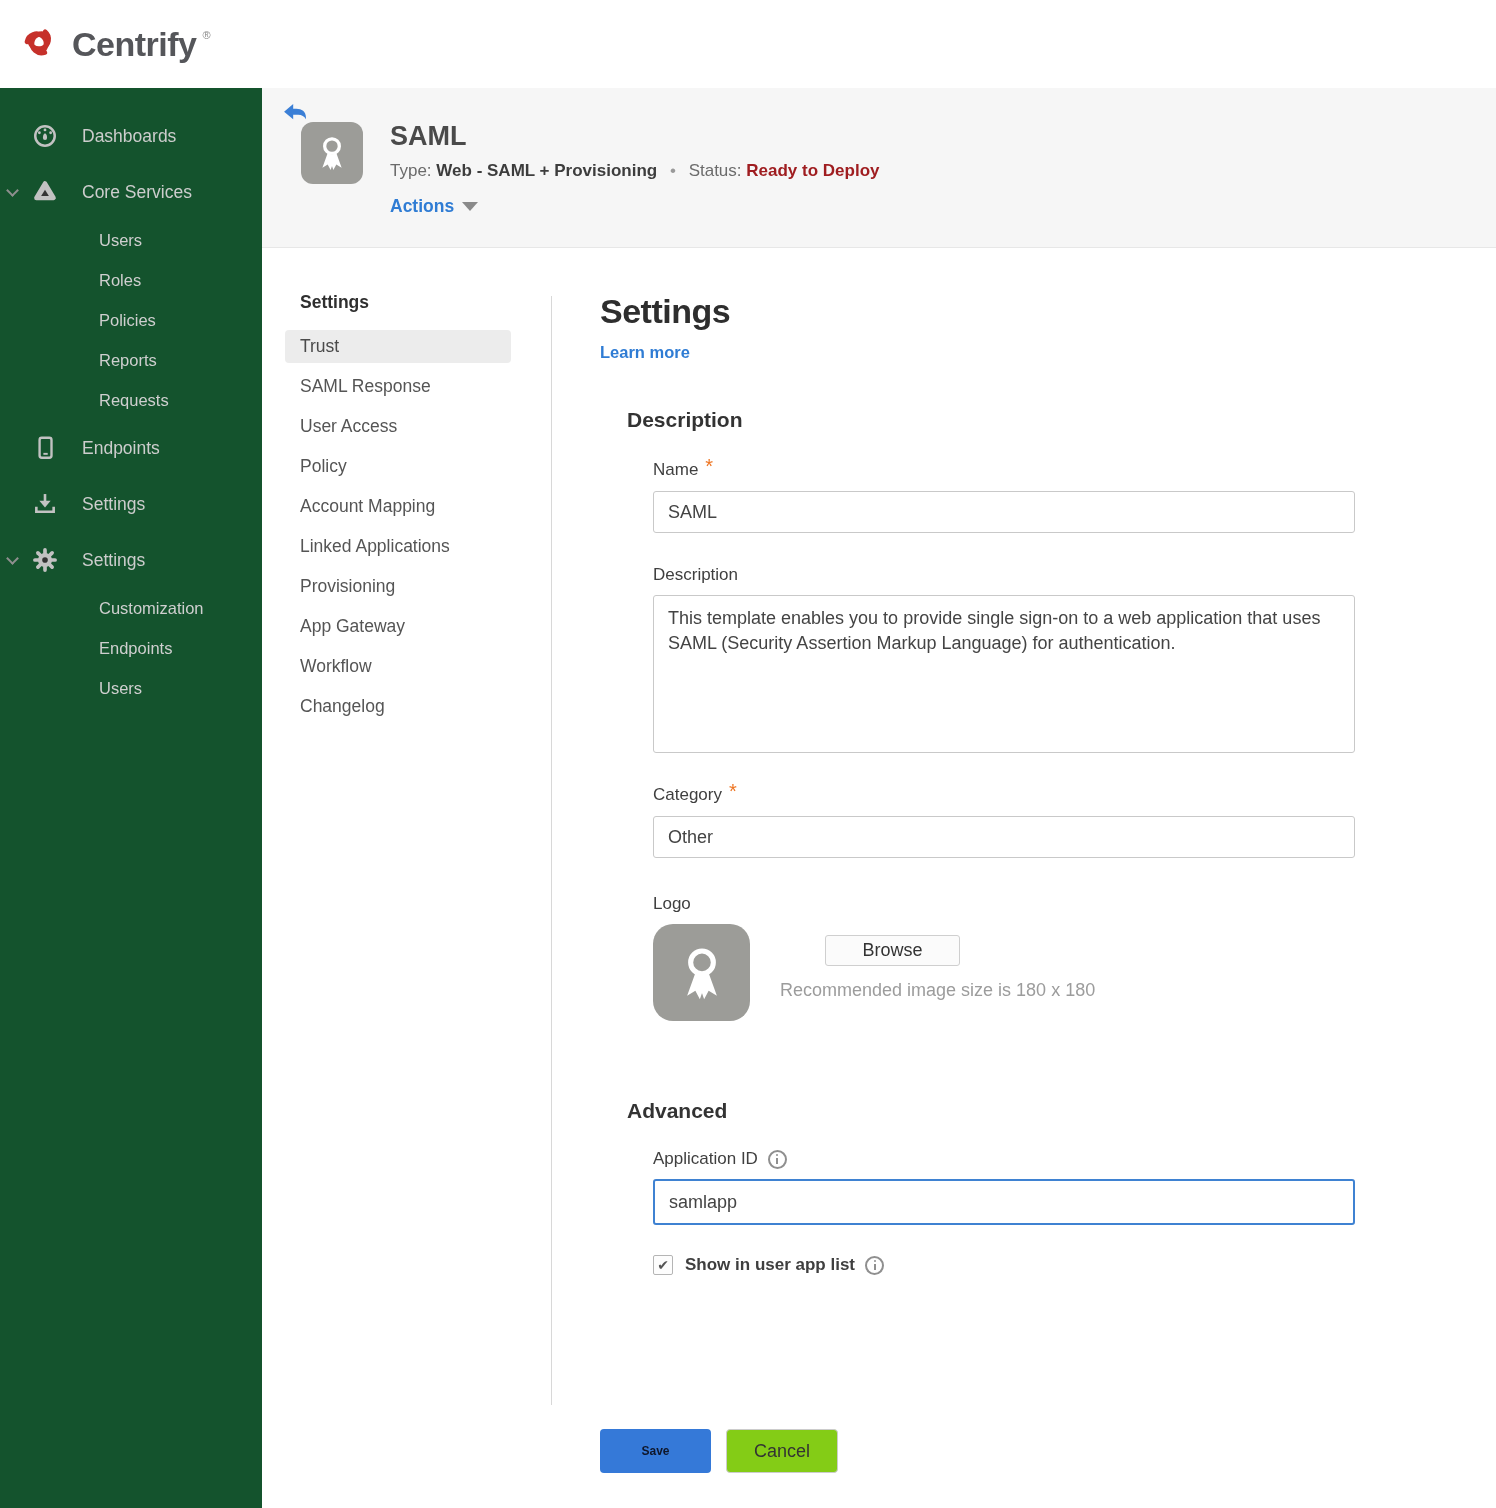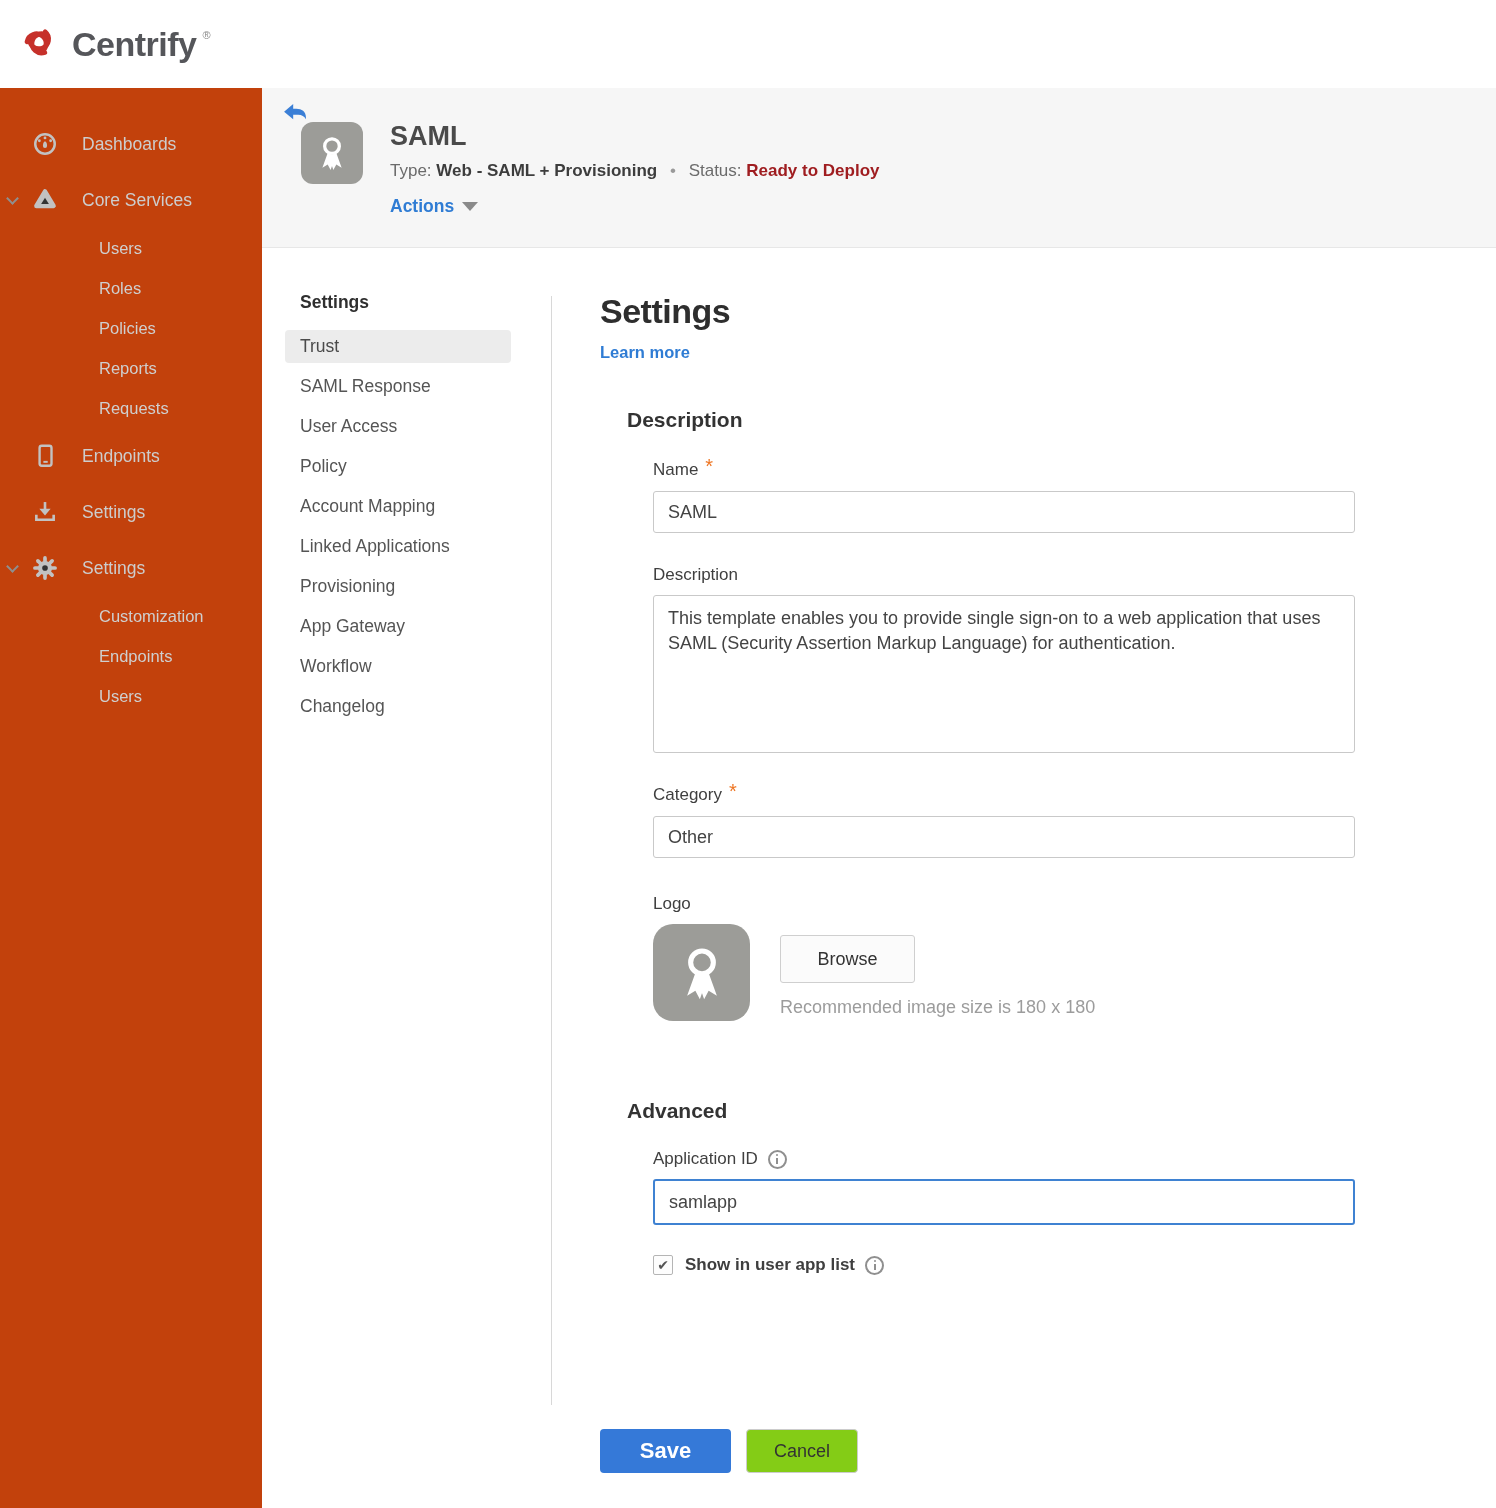--- a/index.html
+++ b/index.html
@@ -11,21 +11,21 @@
     color:#333;
   }
 
   
   .topbar { height:88px; background:#fff; display:flex; align-items:center; padding-left:16px; }
   .brand { display:flex; align-items:center; gap:10px; }
   .brand-name { font-size:34px; font-weight:600; color:#55565a; letter-spacing:-0.5px; }
   .brand-mark { font-size:11px; color:#8a8a8a; align-self:flex-start; margin-top:10px; margin-left:-4px; }
 
   
-  .sidebar { position:absolute; left:0; top:88px; width:279px; height:1420px; background:#c2410c; padding-top:28px; }
+  .sidebar { position:absolute; left:0; top:88px; width:279px; height:1420px; background:#14532d; padding-top:20px; }
   .side-item { position:relative; height:56px; display:flex; align-items:center; padding-left:32px; cursor:pointer; color:#cdcdcd; font-size:17.5px; }
   .side-item .icon-box { width:26px; height:26px; margin-right:24px; display:flex; align-items:center; justify-content:center; flex:0 0 26px; }
   .side-item.selected { background:#1a1a1a; height:52px; margin:10px 0 0 0; color:#ffffff; font-weight:bold; }
   .side-sub { height:40px; display:flex; align-items:center; padding-left:99px; color:#cfcfcf; font-size:16.5px; cursor:pointer; }
   .grp-chevron { position:absolute; left:8px; top:50%; margin-top:-6px; width:9px; height:9px; border-right:2px solid #8f8f8f; border-bottom:2px solid #8f8f8f; transform:rotate(45deg); }
 
   
   .main { position:absolute; left:262px; top:88px; width:1234px; height:1420px; background:#fff; }
 
   .app-header { height:160px; background:#f6f6f6; border-bottom:1px solid #e7e7e7; position:relative; }
@@ -60,33 +60,33 @@
   .field-label.mt30 { margin-top:30px; }
   .field-label.mt36 { margin-top:36px; }
   .req { color:#ee7624; font-size:20px; margin-left:7px; position:relative; top:-3px; }
   .txt-input { display:block; margin-left:53px; width:702px; height:42px; border:1px solid #c9c9c9; border-radius:3px; padding:0 14px; font-size:18px; color:#444; font-family:"Liberation Sans", sans-serif; background:#fff; outline:none; }
   textarea.txt-input { height:158px; padding:10px 14px; line-height:1.38; resize:none; }
   .txt-input.focused { border:2px solid #3f82d2; height:46px; }
 
   .logo-row { display:flex; margin-left:53px; margin-top:8px; }
   .app-logo-lg { width:97px; height:97px; border-radius:20px; background:#9c9c98; display:flex; align-items:center; justify-content:center; flex:0 0 97px; }
   .logo-right { margin-left:30px; padding-top:11px; }
-  .browse-btn { width:135px; height:48px; background:#fbfbfb; border:1px solid #cfcfcf; border-radius:3px; font-size:18px; color:#333; font-family:"Liberation Sans", sans-serif; cursor:pointer; }
+  .browse-btn { width:135px; height:31px; background:#fbfbfb; border:1px solid #cfcfcf; border-radius:3px; font-size:18px; color:#333; font-family:"Liberation Sans", sans-serif; cursor:pointer;margin-left:45px; }
   .logo-hint { margin-top:14px; font-size:18px; color:#9c9c9c; }
 
   .info-icon { width:19px; height:19px; border:2px solid #8f8f8f; border-radius:50%; display:inline-block; position:relative; margin-left:10px; cursor:pointer; flex:0 0 19px; }
   .info-icon::before { content:""; position:absolute; top:2.5px; left:50%; margin-left:-1px; width:2px; height:2px; background:#8f8f8f; border-radius:50%; }
   .info-icon::after  { content:""; position:absolute; top:6.5px; left:50%; margin-left:-1px; width:2px; height:6px; background:#8f8f8f; }
 
   .check-row { margin:30px 0 0 53px; display:flex; align-items:center; cursor:pointer; }
   .checkbox { width:20px; height:20px; border:1px solid #b5b5b5; border-radius:2px; background:#fdfdfd; display:flex; align-items:center; justify-content:center; font-size:14px; color:#555; }
   .check-row .lbl { margin-left:12px; font-size:17px; font-weight:bold; color:#3f3f3f; }
 
   .btn-row { margin-top:154px; display:flex; gap:15px; }
-  .btn-save { width:131px; height:44px; background:#3579d8; color:#ffffff; font-weight:bold; font-size:22px; border:none; border-radius:4px; cursor:pointer; font-family:"Liberation Sans", sans-serif; }
+  .btn-save { width:111px; height:44px; background:#3579d8; color:#0f172a; font-weight:bold; font-size:12px; border:none; border-radius:4px; cursor:pointer; font-family:"Liberation Sans", sans-serif; }
   .btn-cancel { width:112px; height:44px; background:#84cc16; color:#333; font-size:18px; border:1px solid #ccc; border-radius:4px; cursor:pointer; font-family:"Liberation Sans", sans-serif; }
 </style>
 </head>
 <body>
 
 <div class="topbar">
   <div class="brand">
     <span>
       <svg width="46" height="46" viewBox="0 0 48 48">
         <g fill="none" stroke="#c6312b" stroke-width="5" stroke-linecap="round">

